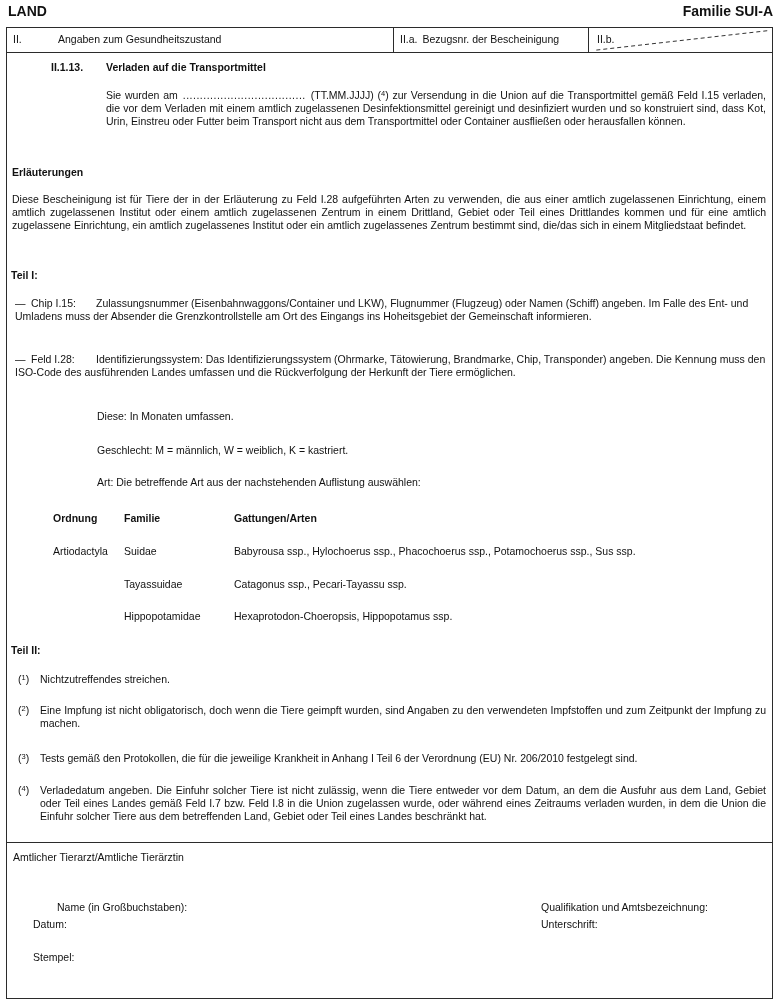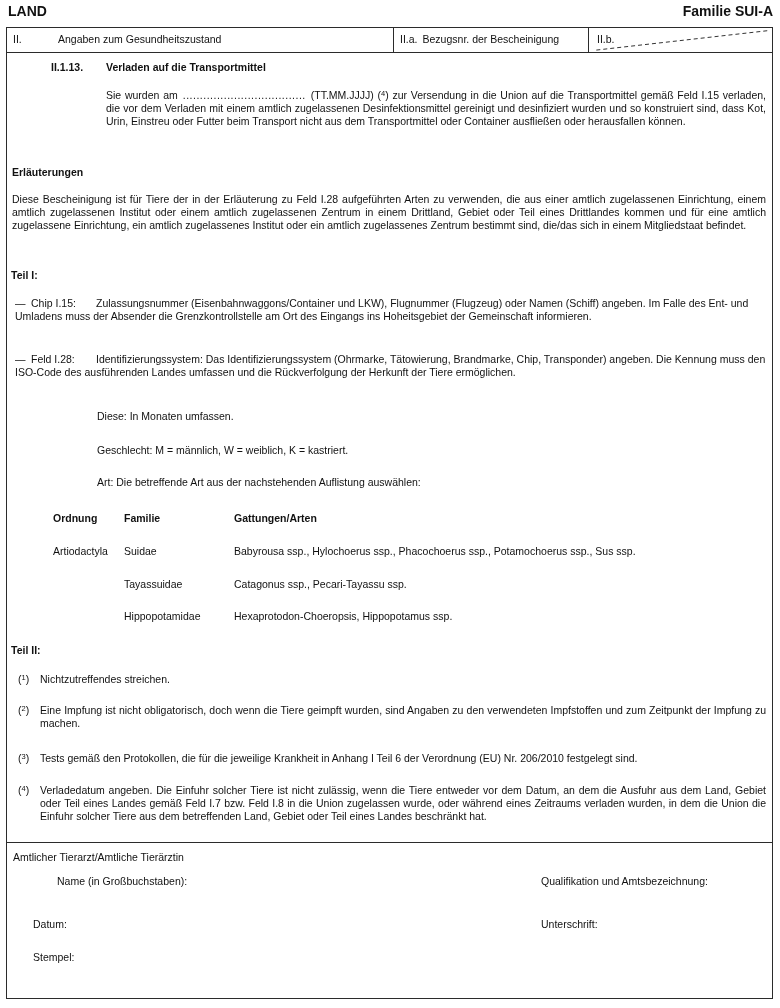--- a/index.html
+++ b/index.html
@@ -65,21 +65,21 @@
   .fn .fn-text { display:block; margin-left:22px; text-align:justify; }
   .fn-1 { top:645px; }
   .fn-2 { top:676px; }
   .fn-3 { top:724px; }
   .fn-4 { top:756px; }
 
   .vet { position:absolute; top:814px; left:0; right:0; bottom:0; border-top:1px solid #2b2b2b; }
   .vet-heading { top:8px; left:6px; }
   .vet-row { left:26px; right:6px; height:13px; }
   .vet-row .r { position:absolute; left:508px; }
-  .vet-name { top:32px;padding-left:24px; }
+  .vet-name { top:58px;padding-left:24px; }
   .vet-date { top:75px; }
   .vet-stamp { top:108px; }
 </style>
 </head>
 <body>
 
 <div class="topbar">
   <span class="b">LAND</span>
   <span class="b">Familie SUI-A</span>
 </div>

